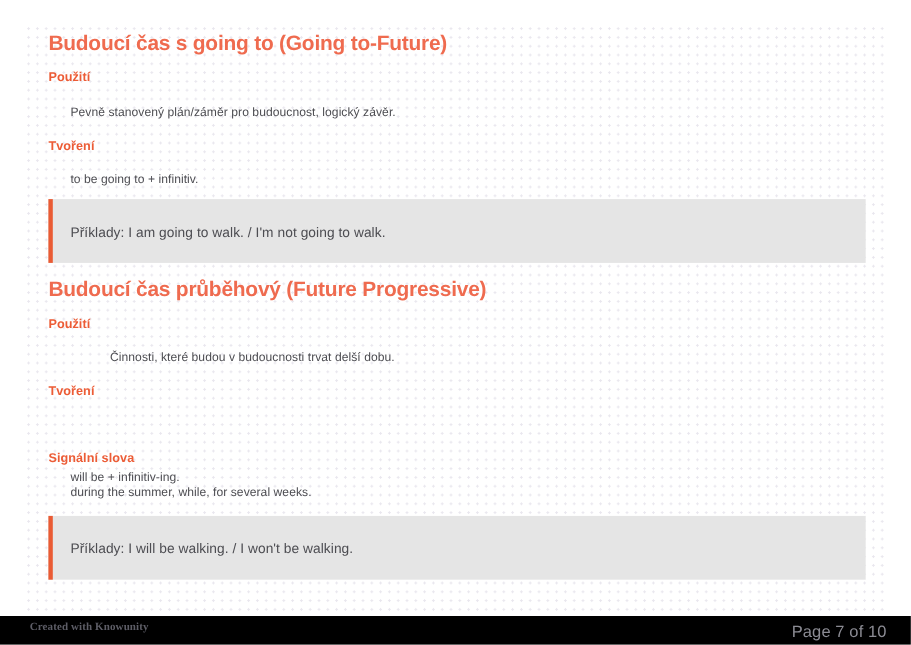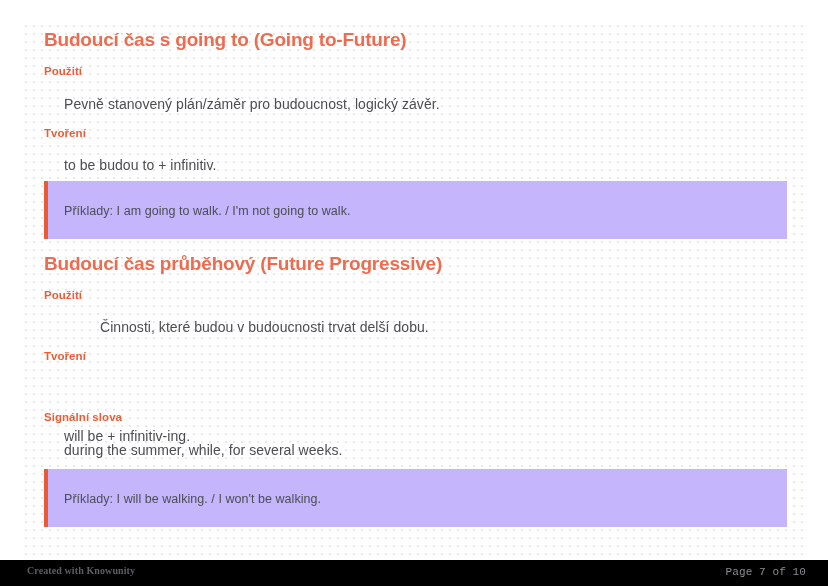--- a/index.html
+++ b/index.html
@@ -55,35 +55,35 @@
   .h-sub {
     font-size: 11.5px;
     font-weight: bold;
     color: #ec5c36;
     line-height: 1;
     margin: 0;
     padding: 0;
     letter-spacing: 0.05px;
   }
   .body-line {
-    font-size: 14px;
+    font-size: 11px;
     color: #4d4d52;
     line-height: 1;
     margin: 0;
     padding: 0;
     letter-spacing: 0.05px;
   }
 
   
   .abs { position: absolute; }
 
   
   .callout {
     position: absolute;
-    background: #c4b5fd;
+    background: #e5e5e5;
     box-sizing: border-box;
   }
   .callout .bar {
     position: absolute;
     left: 0; top: 0;
     width: 4px;
     height: 100%;
     background: #ea5b34;
   }
   .callout .callout-text {
@@ -111,22 +111,22 @@
     font-family: "Liberation Serif", serif;
     font-weight: bold;
     font-size: 10px;
     color: #5d5d66;
     letter-spacing: 0.1px;
   }
   .footer-right {
     position: absolute;
     right: 22px;
     top: 6px;
-    font-family: Liberation Mono, monospace;
-    font-size: 11px;
+    font-family: Liberation Sans, sans-serif;
+    font-size: 15px;
     color: #8b8b93;
     letter-spacing: 0.1px;
   }
 </style>
 </head>
 <body>
 
 <div class="page">
 
   <div class="dotgrid"></div>
@@ -134,21 +134,21 @@
   <div class="content">
 
     <h2 class="h-section abs" style="left:44px; top:30px;">Budoucí čas s going to (Going to-Future)</h2>
 
     <h3 class="h-sub abs" style="left:44px; top:66px;">Použití</h3>
 
     <p class="body-line abs" style="left:64px; top:97px;">Pevně stanovený plán/záměr pro budoucnost, logický závěr.</p>
 
     <h3 class="h-sub abs" style="left:44px; top:128px;">Tvoření</h3>
 
-    <p class="body-line abs" style="left:64px; top:158px;">to be budou to + infinitiv.</p>
+    <p class="body-line abs" style="left:64px; top:158px;">to be going to + infinitiv.</p>
 
     <div class="callout" style="left:44px; top:181px; width:743px; height:58px;">
       <span class="bar"></span>
       <span class="callout-text" style="top:24px;">Příklady: I am going to walk. / I'm not going to walk.</span>
     </div>
 
     <h2 class="h-section abs" style="left:44px; top:254px;">Budoucí čas průběhový (Future Progressive)</h2>
 
     <h3 class="h-sub abs" style="left:44px; top:290px;">Použití</h3>
 

